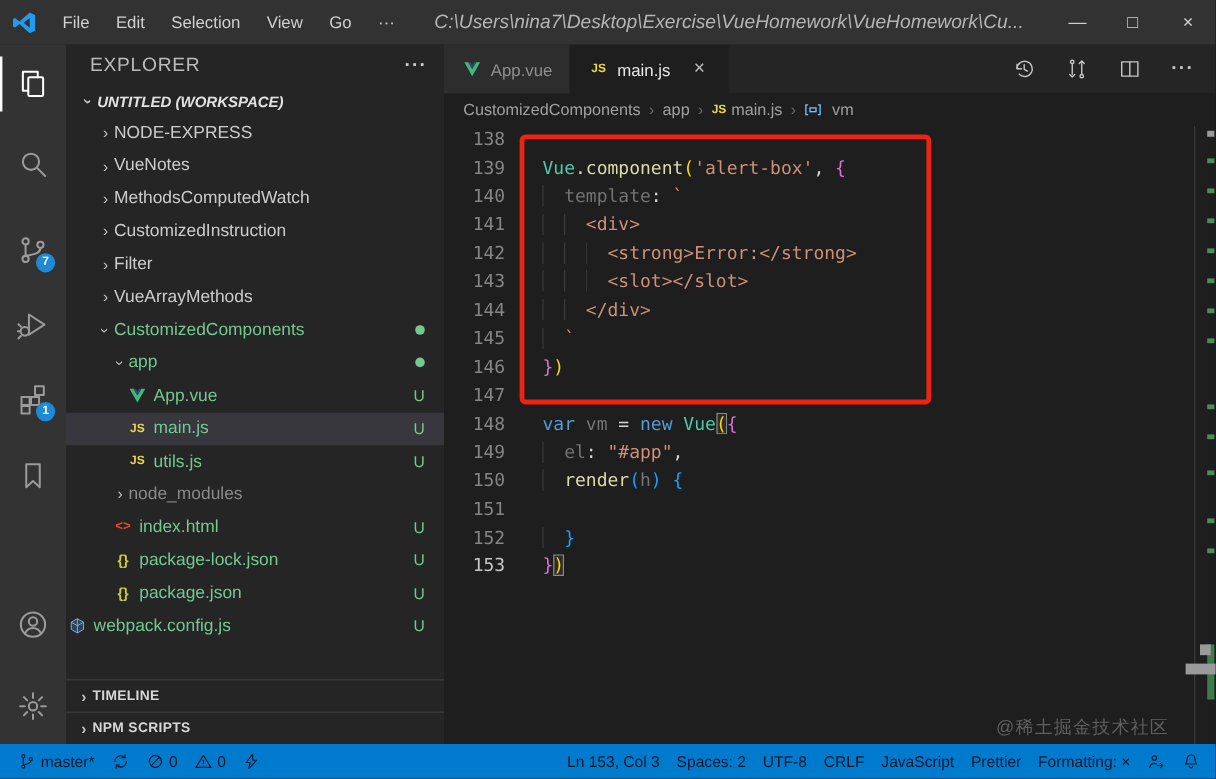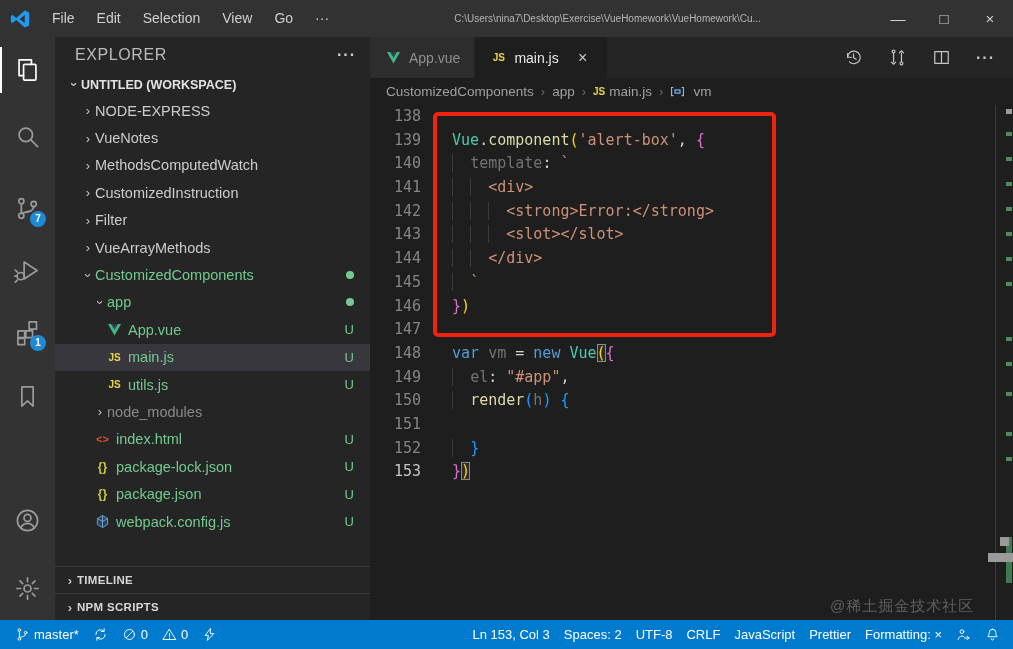--- a/index.html
+++ b/index.html
@@ -4,37 +4,37 @@
 <style>
   html,body{margin:0;padding:0;}
   body{width:1013px;height:649px;position:relative;overflow:hidden;background:#1e1e1e;
        font-family:"Liberation Sans",sans-serif;color:#cccccc;-webkit-font-smoothing:antialiased;}
   .ic{width:100%;height:100%;fill:none;stroke:currentColor;stroke-width:1.5;stroke-linecap:round;stroke-linejoin:round;display:block;}
 
   
   #titlebar{position:absolute;left:0;top:0;width:1013px;height:37px;background:#323233;display:flex;align-items:center;z-index:20;}
   #vscode-logo{width:22px;height:22px;margin:0 10px 0 9px;}
   .menu-item{padding:0 11px;font-size:14px;color:#cfcfcf;height:37px;line-height:37px;cursor:default;}
-  #window-title{flex:1;text-align:center;font-size:10px;color:#b5b5b5;white-space:nowrap;overflow:hidden;}
+  #window-title{flex:1;text-align:center;font-size:16px;color:#b5b5b5;white-space:nowrap;overflow:hidden;font-style:italic;}
   .win-ctl{width:46px;height:37px;display:flex;align-items:center;justify-content:center;font-size:15px;color:#d0d0d0;}
 
   
   #activitybar{position:absolute;left:0;top:37px;width:55px;height:583px;background:#333333;z-index:15;}
   .ab-item{position:absolute;left:0;width:55px;height:46px;display:flex;align-items:center;justify-content:center;color:#9b9b9b;}
   .ab-item.active{color:#ffffff;box-shadow:inset 2px 0 0 #ffffff;}
   .ab-item .absvg{width:27px;height:27px;}
   .ab-badge{position:absolute;right:9px;bottom:4px;min-width:16px;height:16px;border-radius:9px;background:#1e8ad6;color:#fff;
             font-size:10px;line-height:16px;text-align:center;font-weight:bold;}
 
   
   #sidebar{position:absolute;left:55px;top:37px;width:315px;height:583px;background:#252526;z-index:10;}
   #sb-head{height:35px;display:flex;align-items:center;padding:0 14px 0 20px;}
   #sb-title{font-size:16px;letter-spacing:.6px;color:#bbbbbb;}
   #sb-more{margin-left:auto;color:#cccccc;font-size:16px;font-weight:bold;letter-spacing:1px;}
-  #ws-row{height:25px;display:flex;align-items:center;padding-left:12px;font-weight:bold;font-size:12.5px;color:#e2e2e2;}
+  #ws-row{height:25px;display:flex;align-items:center;padding-left:12px;font-weight:bold;font-size:12.5px;color:#e2e2e2;font-style:italic;}
   .chev{display:inline-block;width:14px;font-size:13px;color:#c2c2c2;text-align:center;transition:none;flex:none;}
   .chev.open{transform:rotate(90deg);}
   .tree-row{height:27.4px;display:flex;align-items:center;font-size:14.5px;color:#cccccc;padding-right:16px;}
   .tree-row.sel{background:#37373d;}
   .tree-row .label{white-space:nowrap;overflow:hidden;}
   .tree-row.green .label{color:#73c991;}
   .tree-row.gray .label{color:#8a8a8a;}
   .ficon{width:19px;flex:none;text-align:center;font-weight:bold;font-size:10px;margin-right:4px;font-family:"Liberation Sans",sans-serif;}
   .ficon.js{color:#e8d44d;}
   .ficon.html{color:#e44d26;font-size:11px;}
@@ -78,21 +78,21 @@
   #red-box{position:absolute;left:63px;top:75px;width:335px;height:217px;border:4px solid #ee2312;border-radius:5px;
            pointer-events:none;z-index:6;}
   #watermark{position:absolute;left:460px;top:560px;font-size:15px;color:#5f5f5f;letter-spacing:1px;z-index:4;}
   #vline{position:absolute;left:625px;top:68px;bottom:0;width:1px;background:#3c3c3c;}
   .ruler-mark{position:absolute;width:6px;left:636px;background:#4f8a5c;}
   #scroll-sq{position:absolute;left:630px;top:500px;width:9px;height:9px;background:#9a9a9a;}
   #scroll-bar{position:absolute;left:618px;top:516px;width:26px;height:9px;background:#9a9a9a;}
 
   
   #statusbar{position:absolute;left:0;top:620px;width:1013px;height:29px;background:#007acc;display:flex;align-items:flex-start;
-             color:#ffffff;font-size:13px;z-index:30;padding:0;}
+             color:#0f172a;font-size:13px;z-index:30;padding:0;}
   .sb-item{display:flex;align-items:center;gap:4px;padding:0 7px;height:29px;}
   .sb-item svg{width:15px;height:15px;}
   #sb-left{display:flex;align-items:center;padding-left:8px;}
   #sb-right{display:flex;align-items:center;margin-left:auto;padding-right:6px;}
 </style>
 </head>
 <body>
 
 <div id="titlebar">
   <span id="vscode-logo">
@@ -264,21 +264,21 @@
       <div class="tree-row green" style="padding-left: 38px;">
         <span class="ficon json">{}</span>
         <span class="label">package-lock.json</span>
         <span class="badge-u">U</span>
       </div>
       <div class="tree-row green" style="padding-left: 38px;">
         <span class="ficon json">{}</span>
         <span class="label">package.json</span>
         <span class="badge-u">U</span>
       </div>
-      <div class="tree-row green" style="padding-left: 38px; text-align: center;">
+      <div class="tree-row green" style=" text-align: center;">
         <span class="ficon"><svg viewBox="0 0 24 24">
             <path d="M12 2.5l8.2 4.7v9.6L12 21.5l-8.2-4.7V7.2z" fill="#4f87c5" fill-opacity=".3" stroke="#75bdfa" stroke-width="1.2"></path>
             <path d="M12 2.5v19M3.8 7.2l8.2 4.7 8.2-4.7" fill="none" stroke="#75bdfa" stroke-width="1.2"></path>
           </svg></span>
         <span class="label">webpack.config.js</span>
         <span class="badge-u">U</span>
       </div>
     </div>
   <div id="sb-panels">
       <div class="panel-row">

